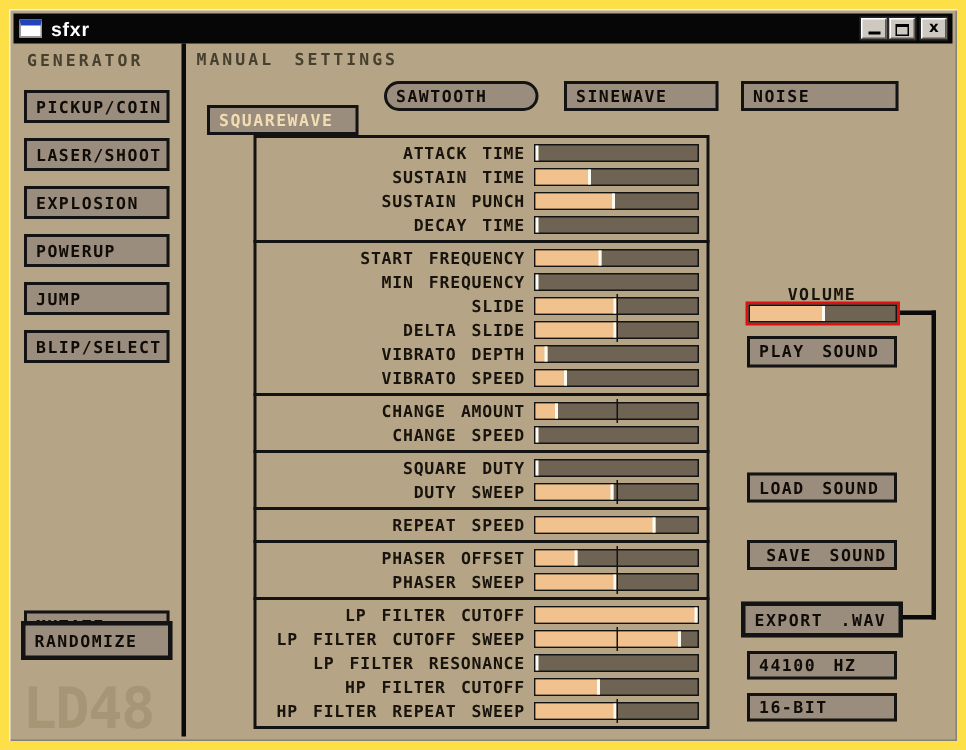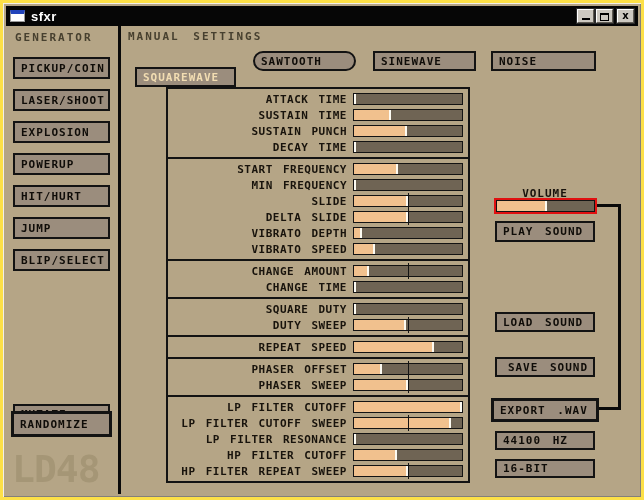--- a/index.html
+++ b/index.html
@@ -3,21 +3,21 @@
 <meta charset="utf-8">
 <style>
   html,body{margin:0;padding:0;}
   body{
     width:644px;height:500px;position:relative;overflow:hidden;
     font-family:"DejaVu Sans Mono",monospace;background:#9a9a9a;
   }
   *{box-sizing:border-box;}
   .frame{
     position:absolute;inset:0;background:var(--bg,#b5a586);
-    border:3px solid #fde047;
+    border:6px solid #fde047;
     box-shadow:inset 1px 1px 0 #f2efe9, inset -1px -1px 0 #84807a;
   }
   .titlebar{
     position:absolute;left:3px;top:3px;right:3px;height:20px;background:#060606;
     display:flex;align-items:center;padding:0 4px;
   }
   .app-icon{width:15px;height:12px;background:#ffffff;border:1px solid #9a9a9a;border-top:4px solid #2244bb;flex:none;}
   .title-text{color:#ffffff;font:bold 13px "Liberation Sans",sans-serif;margin-left:6px;letter-spacing:0.5px;}
   .winbtns{margin-left:auto;display:flex;align-items:center;}
   .winbtn{
@@ -99,21 +99,20 @@
         </button>
     </span>
   </div>
 
   <div class="sec-hdr" style="left:12px;top:28px;">GENERATOR</div>
   <div id="gen-buttons">
       <button class="btn gen-btn">PICKUP/COIN</button>
       <button class="btn gen-btn">LASER/SHOOT</button>
       <button class="btn gen-btn">EXPLOSION</button>
       <button class="btn gen-btn">POWERUP</button>
-      <button class="btn gen-btn">HIT/HURT</button>
       <button class="btn gen-btn">JUMP</button>
       <button class="btn gen-btn">BLIP/SELECT</button>
     </div>
   <button class="btn" id="mutate-btn">MUTATE</button>
   <button class="btn" id="randomize-btn">RANDOMIZE</button>
   <div class="watermark">LD48</div>
 
   <div class="divider"></div>
 
   <div class="sec-hdr" style="left:125px;top:27px;">MANUAL SETTINGS</div>
@@ -203,21 +202,21 @@
       <div class="group">
         <div class="row">
           <span class="lbl">CHANGE AMOUNT</span>
           <div class="track">
             <div class="fill" style="width: 14%;"></div>
             <div class="handle" style="left: max(0px, 14% - 2px);"></div>
             <div class="tick"></div>
           </div>
         </div>
         <div class="row">
-          <span class="lbl">CHANGE TIME</span>
+          <span class="lbl">CHANGE SPEED</span>
           <div class="track">
             <div class="fill" style="width: 0%;"></div>
             <div class="handle" style="left: max(0px, 0% - 2px);"></div>
           </div>
         </div>
       </div>
       <div class="group">
         <div class="row">
           <span class="lbl">SQUARE DUTY</span>
           <div class="track">

